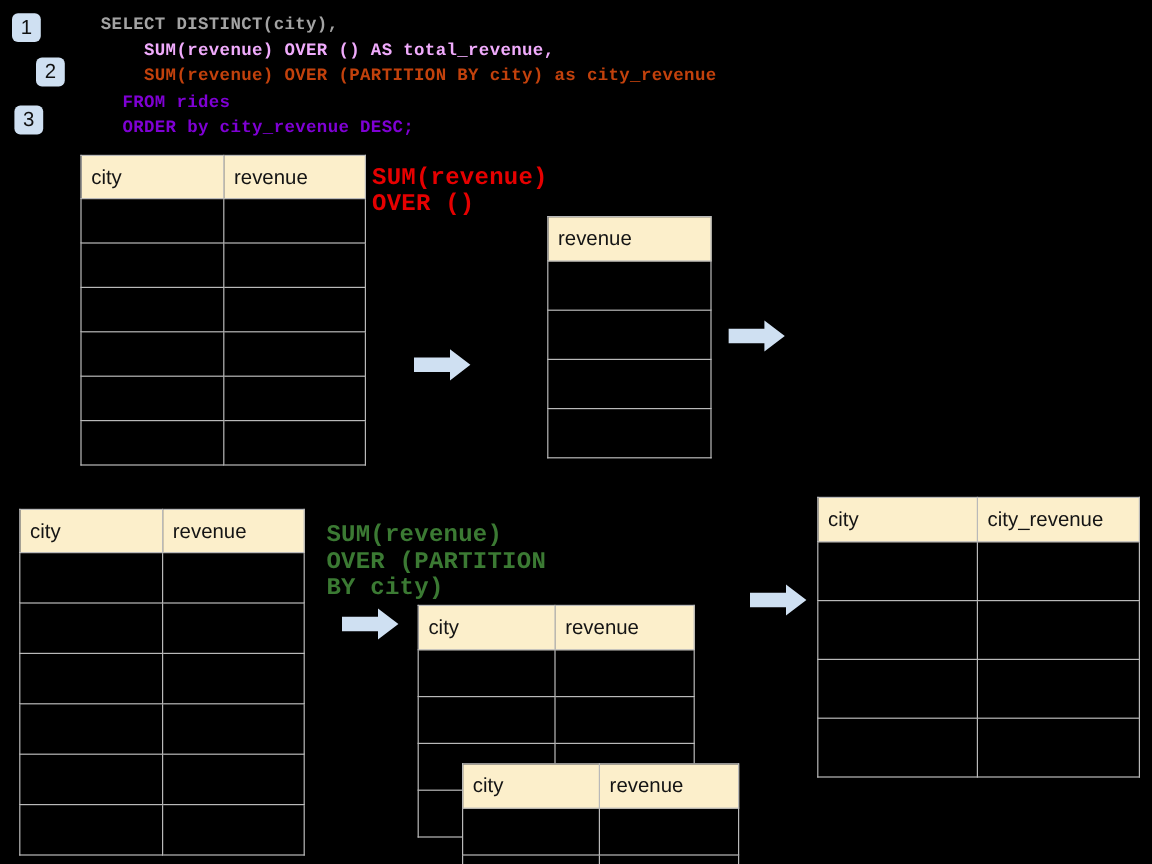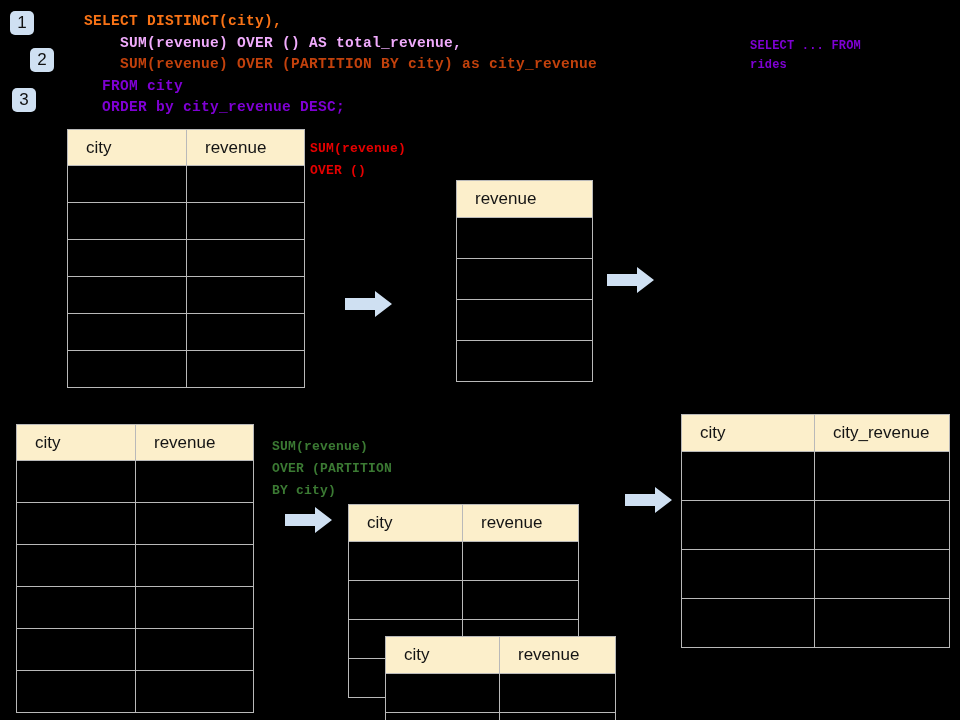--- a/index.html
+++ b/index.html
@@ -61,21 +61,21 @@
     font-weight: bold;
     color: #7f00d4;
     white-space: pre;
     letter-spacing: 0.2px;
   }
 
   
   .annot {
     position: absolute;
     font-family: "Liberation Mono", monospace;
-    font-size: 13px;
+    font-size: 20px;
     line-height: 22px;
     font-weight: bold;
     white-space: pre;
     letter-spacing: 0.2px;
   }
 
   
   .tbl {
     position: absolute;
     border-collapse: collapse;
@@ -88,48 +88,46 @@
     padding: 0;
   }
   .tbl th {
     border: 1px solid #b9b9b9;
     background: #fcefcb;
     color: #141414;
     font-family: "Liberation Sans", sans-serif;
     font-weight: normal;
     font-size: 17px;
     text-align: left;
-    padding: 0 0 0 18px;
+    padding: 0 0 0 8px;
     white-space: nowrap;
   }
 
   
   .arrow {
     position: absolute;
   }
 </style>
 </head>
 <body>
 
 <div id="stage">
 
   <div id="badges-layer">
       <div class="badge" style="left: 10px; top: 11px;">1</div>
       <div class="badge" style="left: 30px; top: 48px;">2</div>
       <div class="badge" style="left: 12px; top: 88px;">3</div>
     </div>
 
-  <div class="code" id="sql-query" style="left:84px; top:11px;"><span class="l-purple" style="color: #f97316;">SELECT DISTINCT(city),</span>
+  <div class="code" id="sql-query" style="left:84px; top:11px;"><span class="l-purple" style="color: #a3a3a3;">SELECT DISTINCT(city),</span>
 <span class="l-red" style="color: #f0abfc;">    SUM(revenue) OVER () AS total_revenue,</span>
 <span class="l-green" style="color: #c2410c;">    SUM(revenue) OVER (PARTITION BY city) as city_revenue</span>
-<span class="l-purple" style="color: rgb(127, 0, 212);">  FROM city</span>
+<span class="l-purple" style="color: rgb(127, 0, 212);">  FROM rides</span>
 <span class="l-purple" style="color: rgb(127, 0, 212); margin-top: 40px;">  ORDER by city_revenue DESC;</span></div>
 
-  <div class="sidenote" id="sidenote" style="left:750px; top:37px;">SELECT ... FROM
-rides</div>
 
   <div id="annotations-layer">
       <div class="annot" style="left: 310px; top: 138px; color: rgb(230, 0, 0);">SUM(revenue)
 OVER ()</div>
       <div class="annot" style="left: 272px; top: 436px; color: rgb(59, 122, 51);">SUM(revenue)
 OVER (PARTITION
 BY city)</div>
     </div>
 
   <div id="tables-layer">

